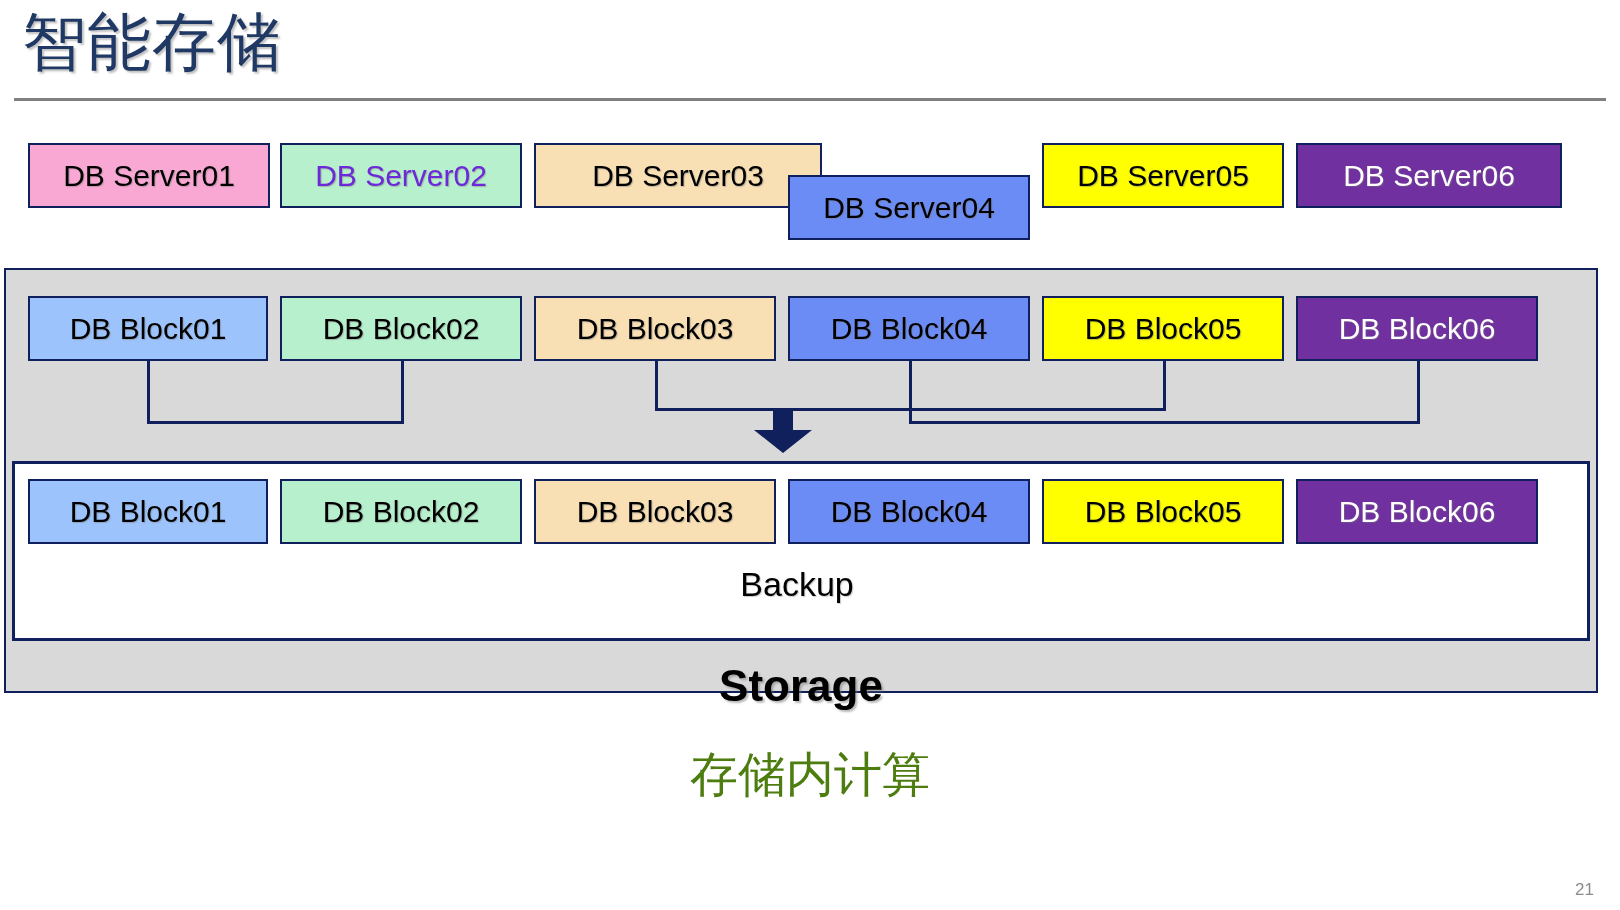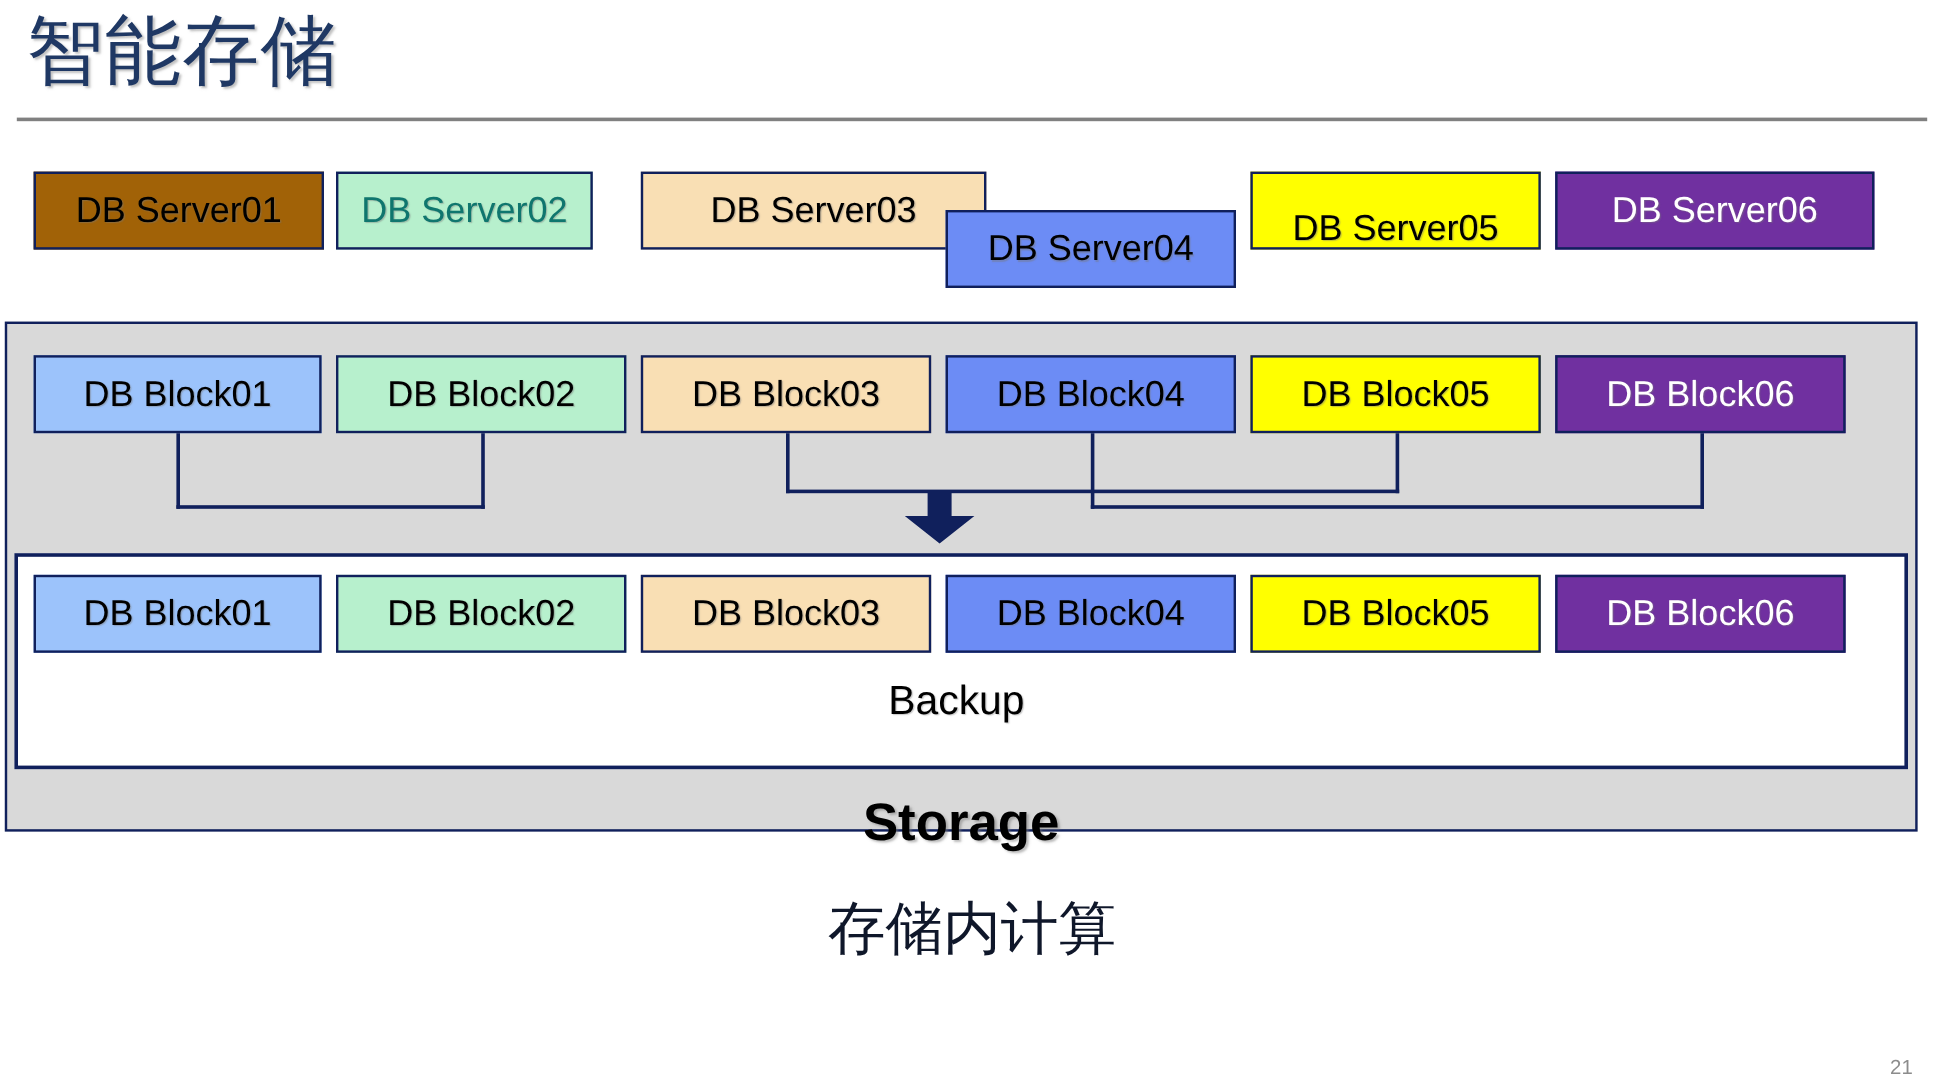--- a/index.html
+++ b/index.html
@@ -128,52 +128,52 @@
 
   
   #caption {
     position: absolute;
     left: 0;
     top: 740px;
     width: 1620px;
     text-align: center;
     font-size: 48px;
     line-height: 1.45;
-    color: #0f172a;
+    color: #4d7c0f;
   }
   #caption div { white-space: nowrap; }
 
   #page-number {
     position: absolute;
     right: 26px;
     bottom: 10px;
     font-size: 17px;
     color: #8C8C8C;
   }
 </style>
 </head>
 <body>
 
 <div id="slide-title">智能存储</div>
 <div id="title-rule"></div>
 
 <div id="server-row">
-    <div class="node" style="left: 28px; width: 242px; background: #a16207; color: rgb(0, 0, 0);">
+    <div class="node" style="left: 28px; width: 242px; background: #f9a8d4; color: rgb(0, 0, 0);">
       <span>DB Server01</span>
     </div>
-    <div class="node" style="left: 280px; width: 214px; background: rgb(183, 240, 205); color: #0f766e;">
+    <div class="node" style="left: 280px; width: 242px; background: rgb(183, 240, 205); color: #6d28d9;">
       <span>DB Server02</span>
     </div>
     <div class="node" style="left: 534px; width: 288px; background: rgb(249, 223, 180); color: rgb(0, 0, 0);">
       <span>DB Server03</span>
     </div>
     <div class="node" style="left: 788px; width: 242px; background: rgb(108, 140, 245); color: rgb(0, 0, 0); margin-top: 32px;">
       <span>DB Server04</span>
     </div>
-    <div class="node" style="left: 1042px; width: 242px; background: rgb(255, 255, 0); color: rgb(0, 0, 0); align-items: flex-end;">
+    <div class="node" style="left: 1042px; width: 242px; background: rgb(255, 255, 0); color: rgb(0, 0, 0);">
       <span>DB Server05</span>
     </div>
     <div class="node lighttext" style="left: 1296px; width: 266px; background: rgb(112, 48, 160); color: rgb(255, 255, 255);">
       <span>DB Server06</span>
     </div>
   </div>
 
 <div id="storage-container"></div>
 
 <div id="block-row-top">

